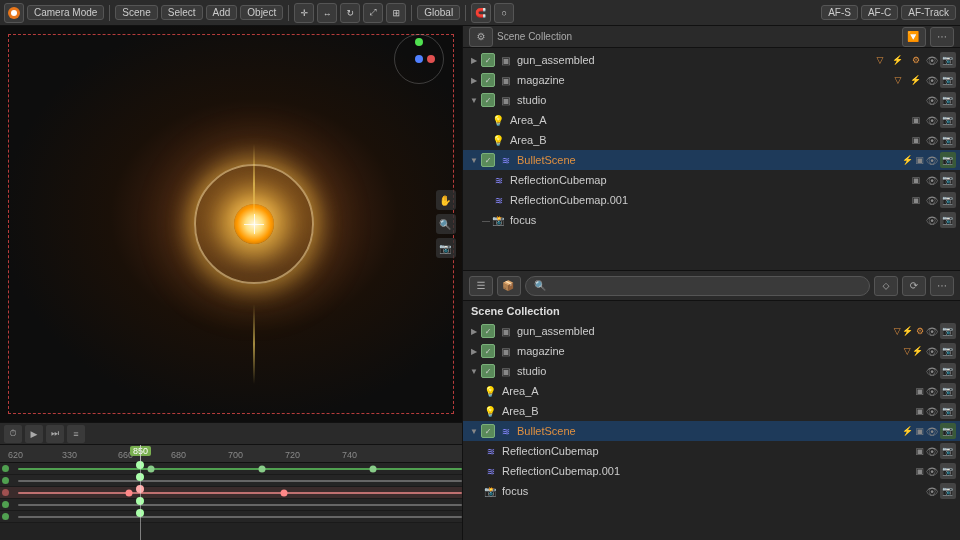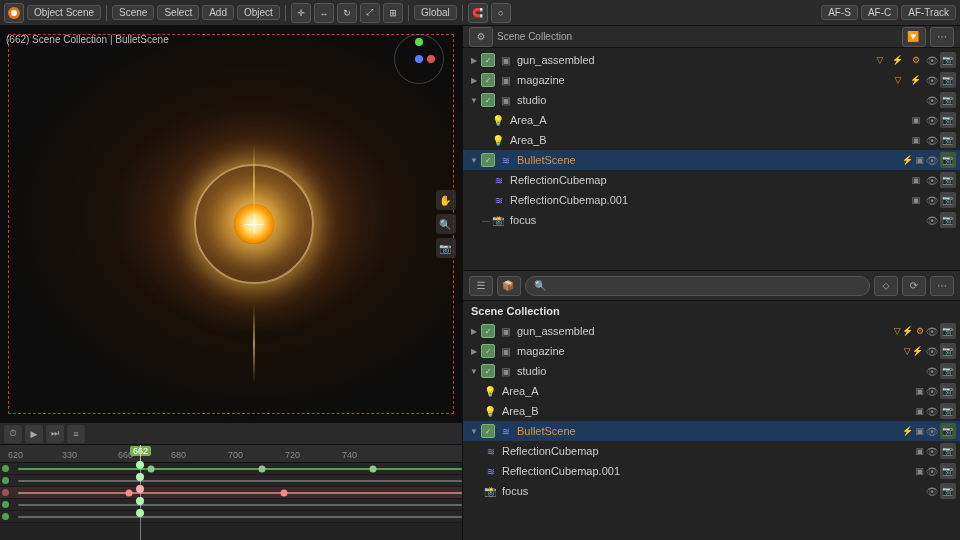--- a/index.html
+++ b/index.html
@@ -482,21 +482,21 @@
 </head>
 <body>
 
 <div class="top-toolbar">
   <div class="toolbar-icon">
     <svg width="14" height="14" viewBox="0 0 14 14">
       <circle cx="7" cy="7" r="6" fill="#e8761a"></circle>
       <circle cx="7" cy="7" r="3" fill="#fff"></circle>
     </svg>
   </div>
-  <div class="toolbar-btn">Object Scene</div>
+  <div class="toolbar-btn">Camera Mode</div>
   <div class="toolbar-sep"></div>
   <div class="toolbar-btn">Scene</div>
   <div class="toolbar-btn">Select</div>
   <div class="toolbar-btn">Add</div>
   <div class="toolbar-btn">Object</div>
   <div class="toolbar-sep"></div>
   <div class="toolbar-icon">✛</div>
   <div class="toolbar-icon">↔</div>
   <div class="toolbar-icon">↻</div>
   <div class="toolbar-icon">⤢</div>
@@ -526,21 +526,20 @@
         <div class="sphere-outer-ring">
           <div class="sphere-center"></div>
           <div class="light-ray ray-top"></div>
           <div class="light-ray ray-bottom"></div>
         </div>
       </div>
 
       <div class="crosshair"></div>
 
       <div class="viewport-info-top">
-        <div style="color:#bbb; font-size:10px;">(662) Scene Collection | BulletScene</div>
       </div>
 
       <div class="viewport-gizmo">
         <div class="gizmo-circle">
           <div class="gizmo-dot gizmo-x"></div>
           <div class="gizmo-dot gizmo-y"></div>
           <div class="gizmo-dot gizmo-z"></div>
         </div>
       </div>
 
@@ -567,21 +566,21 @@
           <div class="tl-tick" style="left:8px;">
             <div class="tl-tick-label">620</div>
           </div>
           <div class="tl-tick" style="left:62px;">
             <div class="tl-tick-label">330</div>
           </div>
           <div class="tl-tick" style="left:118px;">
             <div class="tl-tick-label">660</div>
           </div>
 
-          <div class="tl-current-frame-badge" style="left:130px;">662</div>
+          <div class="tl-current-frame-badge" style="left:130px;">850</div>
           <div class="tl-tick" style="left:171px;margin-top:15px;">
             <div class="tl-tick-label">680</div>
           </div>
           <div class="tl-tick" style="left:228px;">
             <div class="tl-tick-label">700</div>
           </div>
           <div class="tl-tick" style="left:285px;">
             <div class="tl-tick-label">720</div>
           </div>
           <div class="tl-tick" style="left:342px;">

